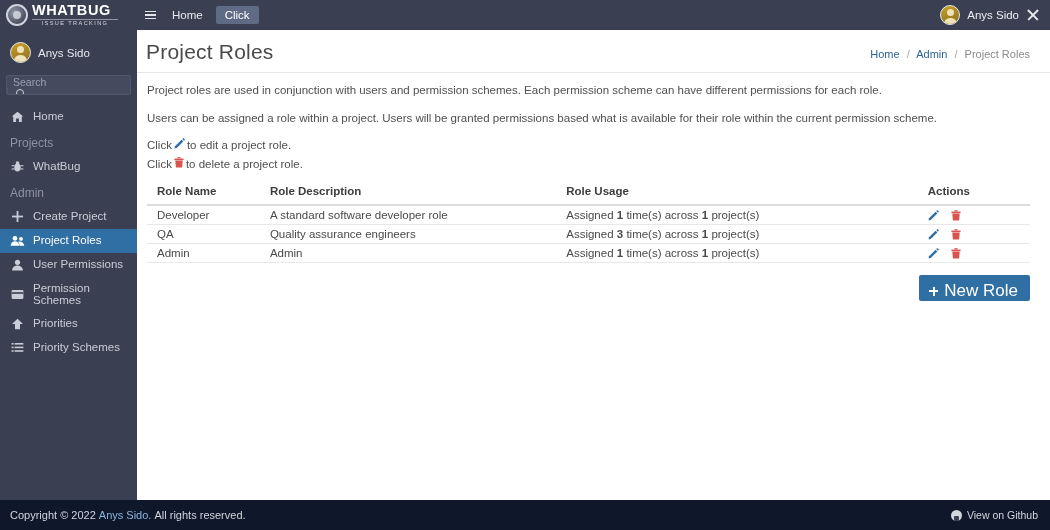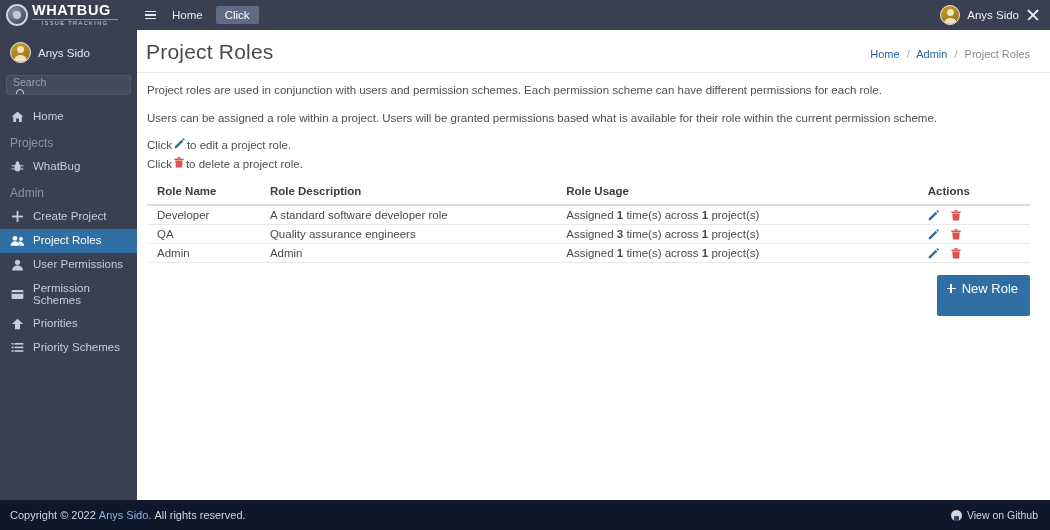--- a/index.html
+++ b/index.html
@@ -312,22 +312,22 @@
   th.col-actions { padding-left: 55px !important; }
   .usage b { font-weight: bold; }
   .act-wrap { display:flex; gap: 12px; align-items:center; }
   .act-btn { cursor: pointer; display:inline-flex; }
 
   .new-role-row { display:flex; justify-content:flex-end; padding: 12px 0 0 0; }
   .new-role-btn {
     background: #2f6fa3;
     color: #fff;
     border: none;
-    font-size: 13px;
-    padding: 6px 12px 20px 10px;
+    font-size: 17px;
+    padding: 6px 12px 0 10px;
     border-radius: 2px;
     cursor: pointer;
     display: flex;
     align-items: center;
     gap: 6px;
     font-family: inherit;
   }
   .plus {
     position: relative; width: 9px; height: 9px; display:inline-block;
   }

